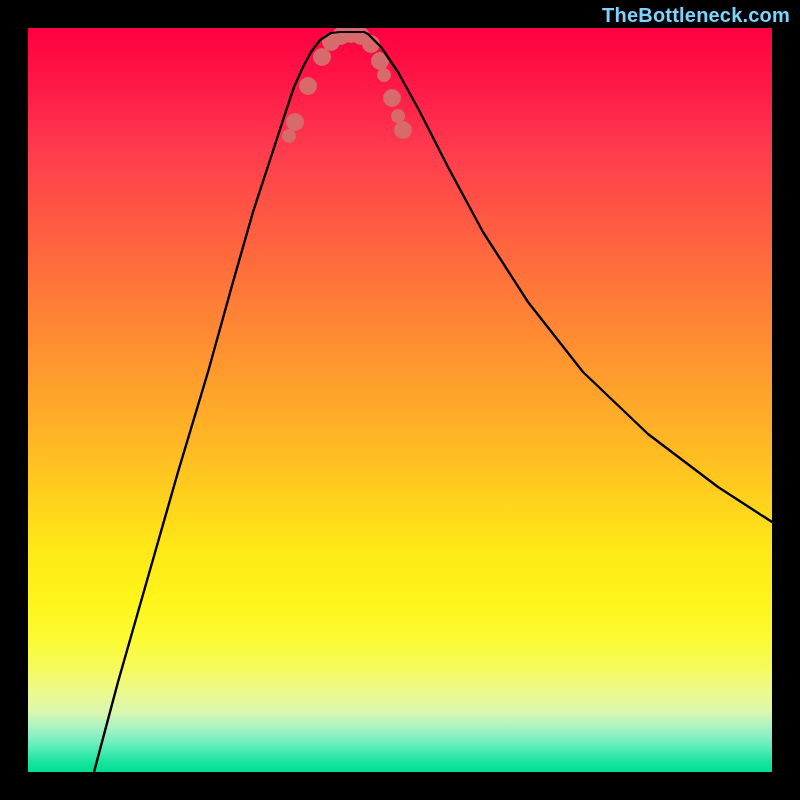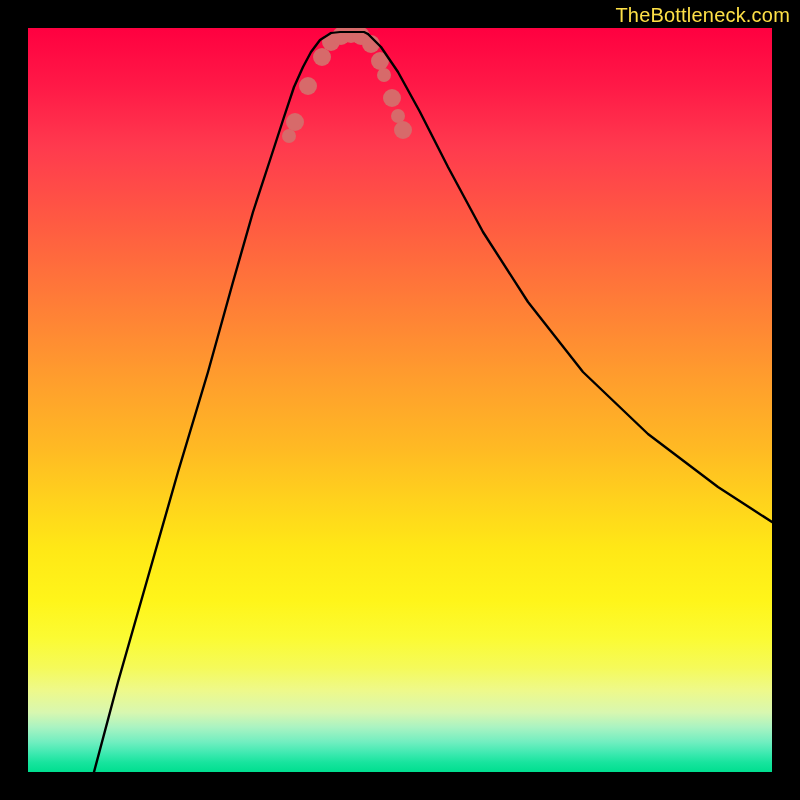--- a/index.html
+++ b/index.html
@@ -55,23 +55,23 @@
   svg.curves {
     position: absolute;
     inset: 0;
     width: 744px;
     height: 744px;
   }
   .watermark {
     position: absolute;
     top: 4px;
     right: 10px;
-    color: #fde047;
+    color: #7dd3fc;
     font-size: 20px;
-    font-weight: 400;
+    font-weight: 700;
     letter-spacing: 0.2px;
   }
 </style>
 </head>
 <body>
 
 <div class="frame">
   <div class="plot">
     <div class="gradient"></div>
     <svg class="curves" viewBox="0 0 744 744" preserveAspectRatio="none">

